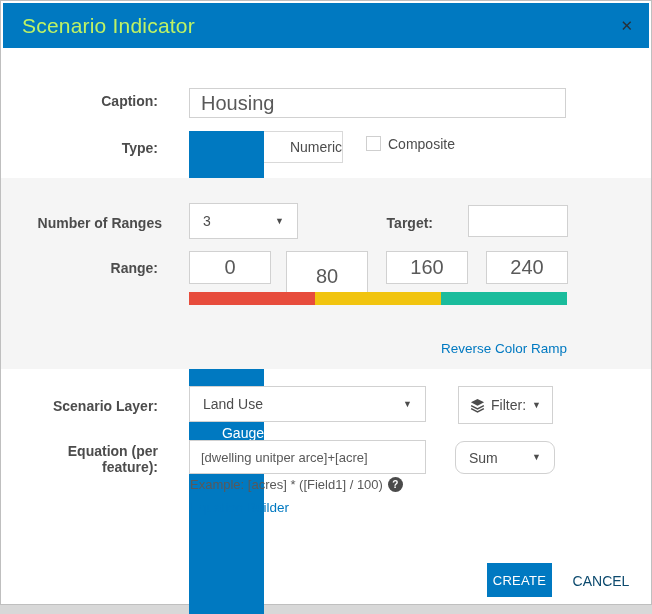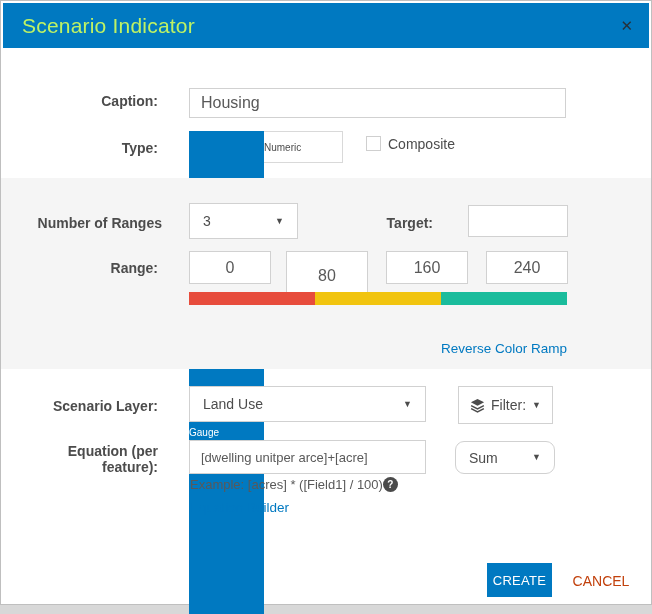--- a/index.html
+++ b/index.html
@@ -26,27 +26,27 @@
     margin-left:auto; color:#26313a; font-size:15px; font-weight:bold;
     cursor:pointer; line-height:1;
   }
   .abs { position:absolute; }
   .lbl {
     font-size:14px; font-weight:bold; color:#4c4c4c;
     text-align:right; line-height:16px;
   }
   .txtinput {
     border:1px solid #d1d1d1; background:#fff;
-    font-family:inherit; font-size:16px; color:#595959;
+    font-family:inherit; font-size:20px; color:#595959;
     padding:0 11px; outline:none; width:100%; height:100%;
   }
   .center-text { text-align:center; padding:0 4px; }
   .segbtn {
-    display:flex; align-items:center; justify-content:flex-start;
-    font-size:10px; cursor:pointer; height:100%;
+    display:flex; align-items:center; justify-content:flex-end;
+    font-size:14px; cursor:pointer; height:100%;
   }
   .seg-on  { background:#0079c1; color:#ffffff; }
   .seg-off { background:#ffffff; color:#4c4c4c; border:1px solid #d9d9d9; border-left:none; }
   .checkbox {
     width:15px; height:15px; background:#fff; border:1px solid #cfcfcf;
     display:inline-block; cursor:pointer;
   }
   .plain { font-size:14px; color:#4c4c4c; }
   .grayband { background:#f5f5f5; }
   .dropdown {
@@ -57,34 +57,34 @@
   }
   .caret { font-size:9px; color:#4c4c4c; line-height:1; }
   .ramp { display:flex; overflow:hidden; }
   .ramp > div { flex:1 1 0; height:100%; }
   .link { color:#0079c1; font-size:13.5px; cursor:pointer; text-decoration:none; }
   .filterbtn {
     background:#fff; border:1px solid #d1d1d1;
     display:flex; align-items:center; justify-content:center; gap:6px;
     font-size:14px; color:#4c4c4c; cursor:pointer;
   }
-  .example { font-size:13px; color:#595959; display:flex; align-items:flex-start; }
+  .example { font-size:13px; color:#595959; display:flex; align-items:flex-start; gap:5px; }
   .help-icon {
     width:15px; height:15px; border-radius:50%;
     background:#4a4a4a; color:#fff;
     font-size:10px; font-weight:bold;
     display:inline-flex; align-items:center; justify-content:center;
     cursor:pointer;
   }
   .create-btn {
     background:#0079c1; color:#fff; border:none;
     font-family:Liberation Sans, sans-serif; font-size:13px; letter-spacing:0.3px;
     cursor:pointer; width:100%; height:100%;
   }
-  .cancel-link { font-size:14px; color:#c2410c; cursor:pointer; text-align:center; display:block; }
+  .cancel-link { font-size:14px; color:#0c4a6e; cursor:pointer; text-align:center; display:block; }
 </style>
 </head>
 <body>
 
 <div class="dialog">
 
   <div class="header" style="background-color: rgb(0, 121, 193);">
     <span class="title">Scenario Indicator</span>
     <span class="close">✕</span>
   </div>

